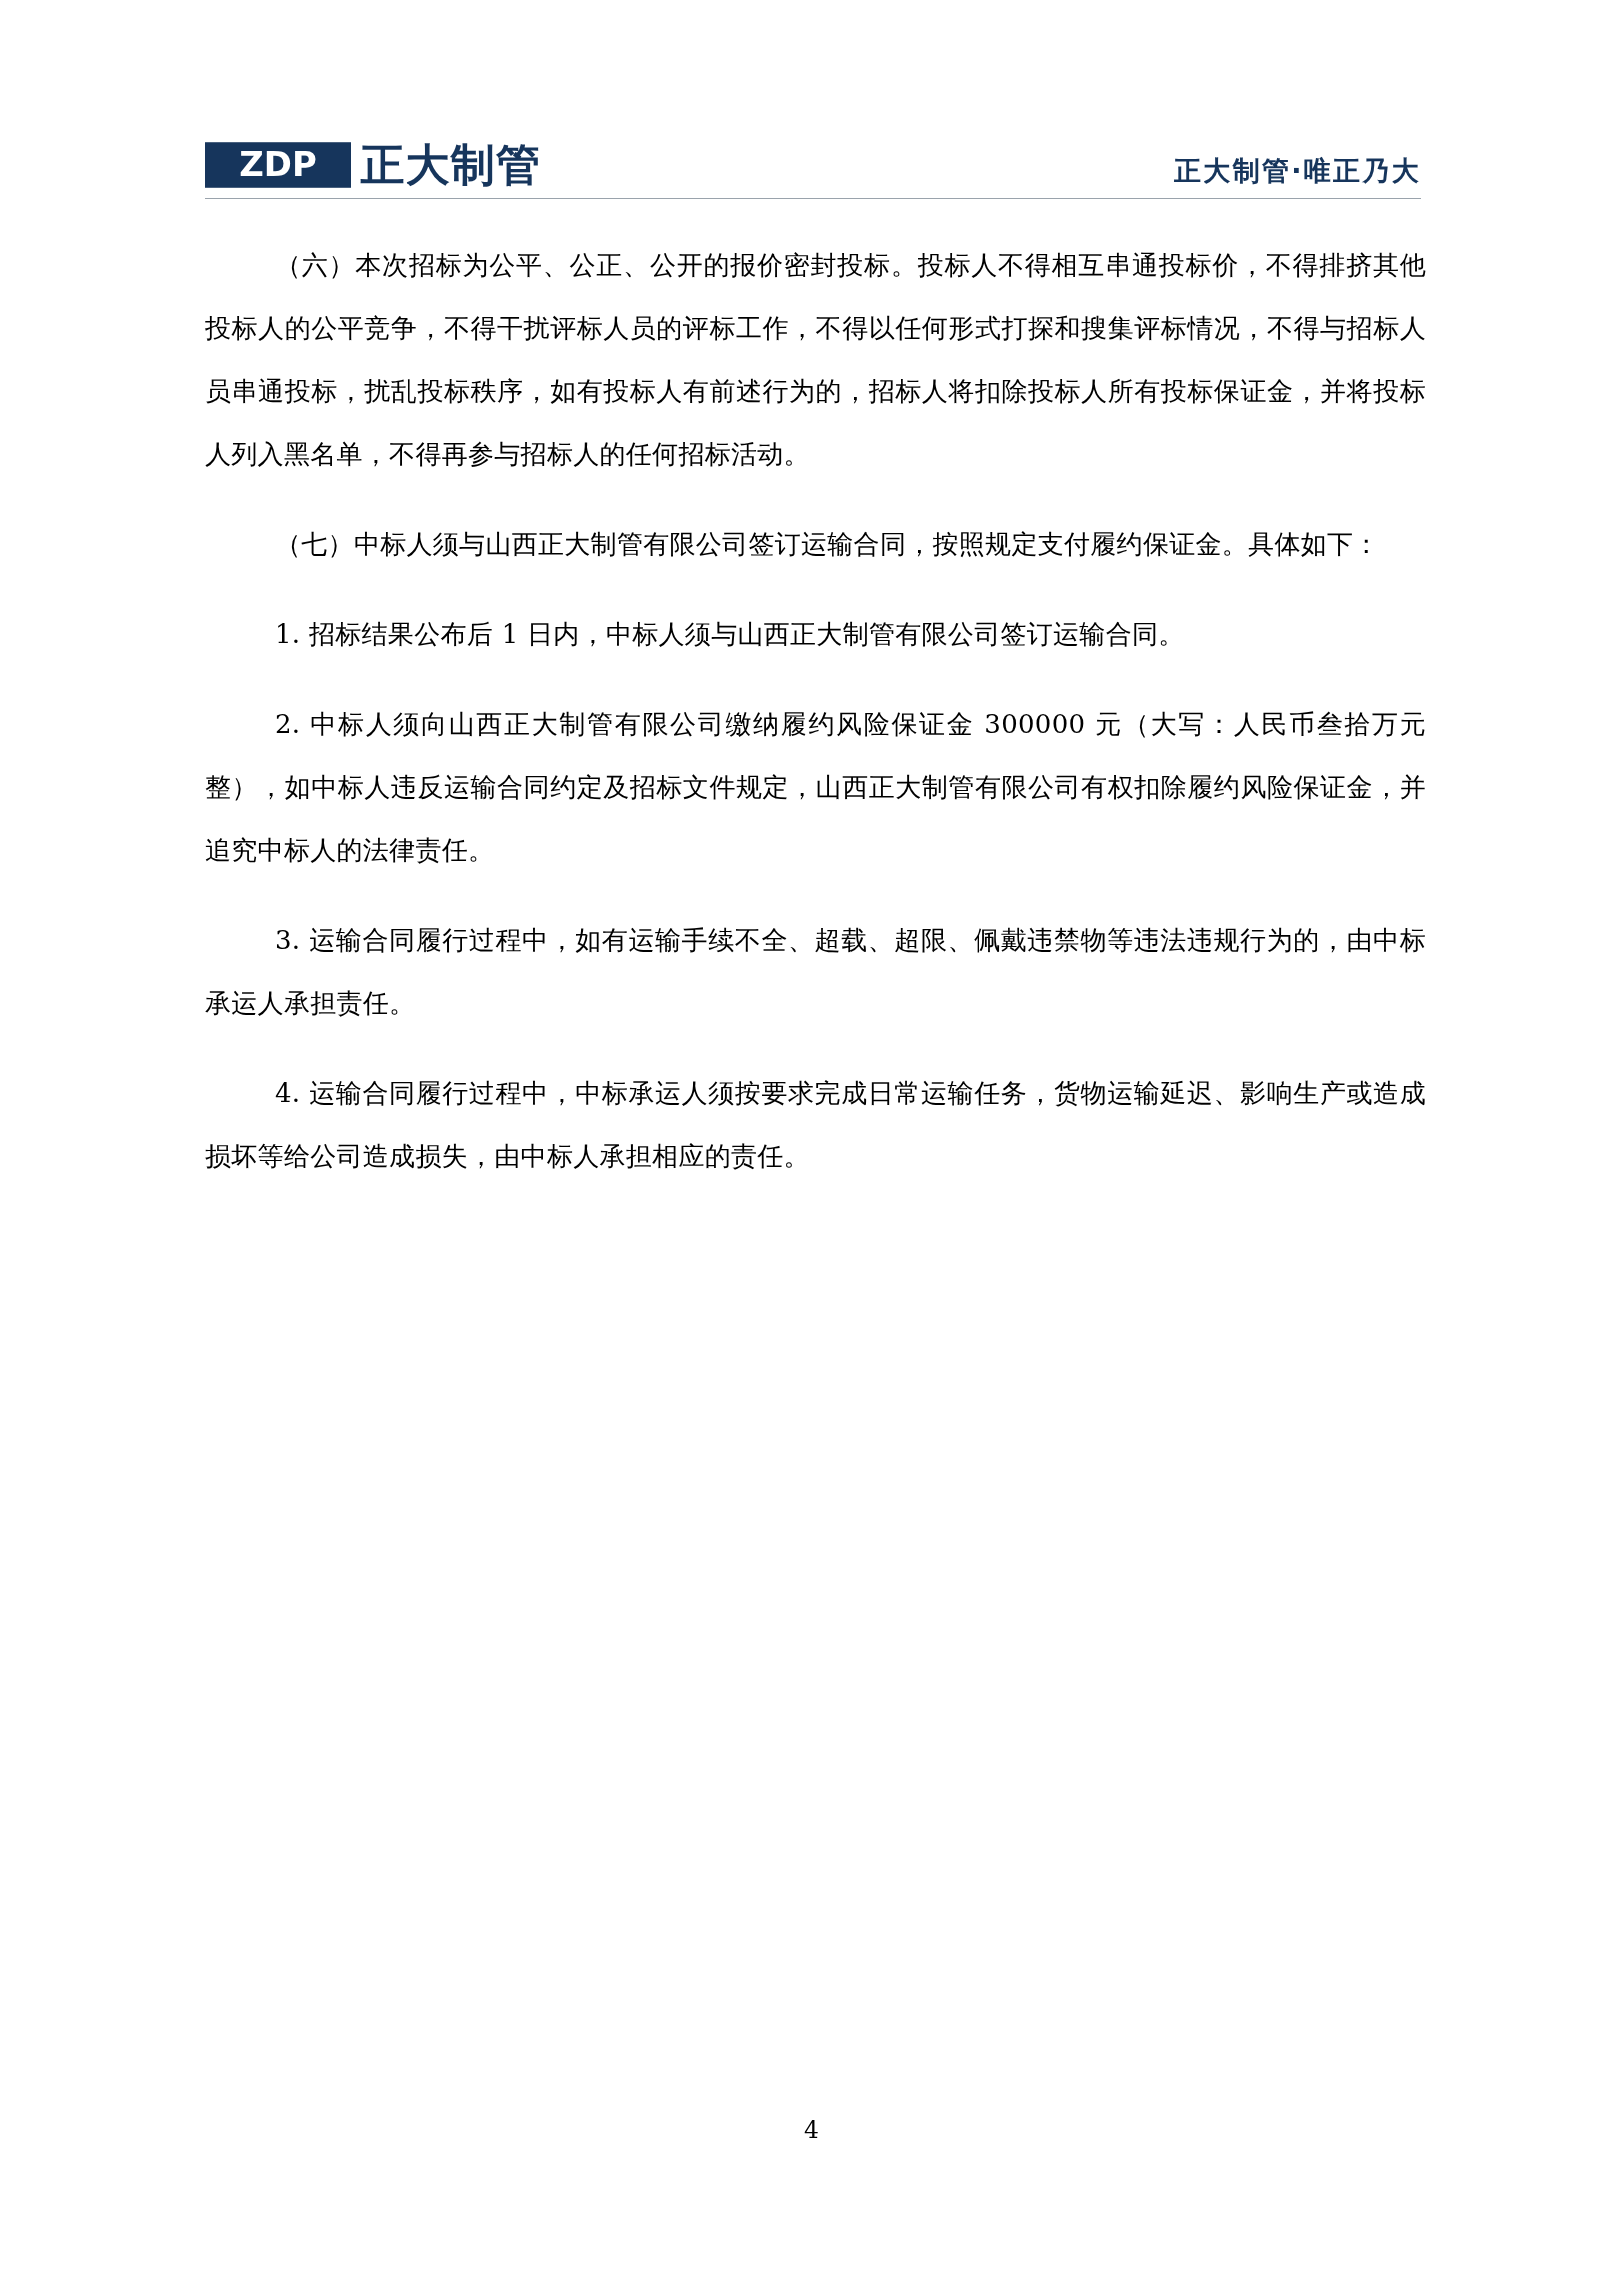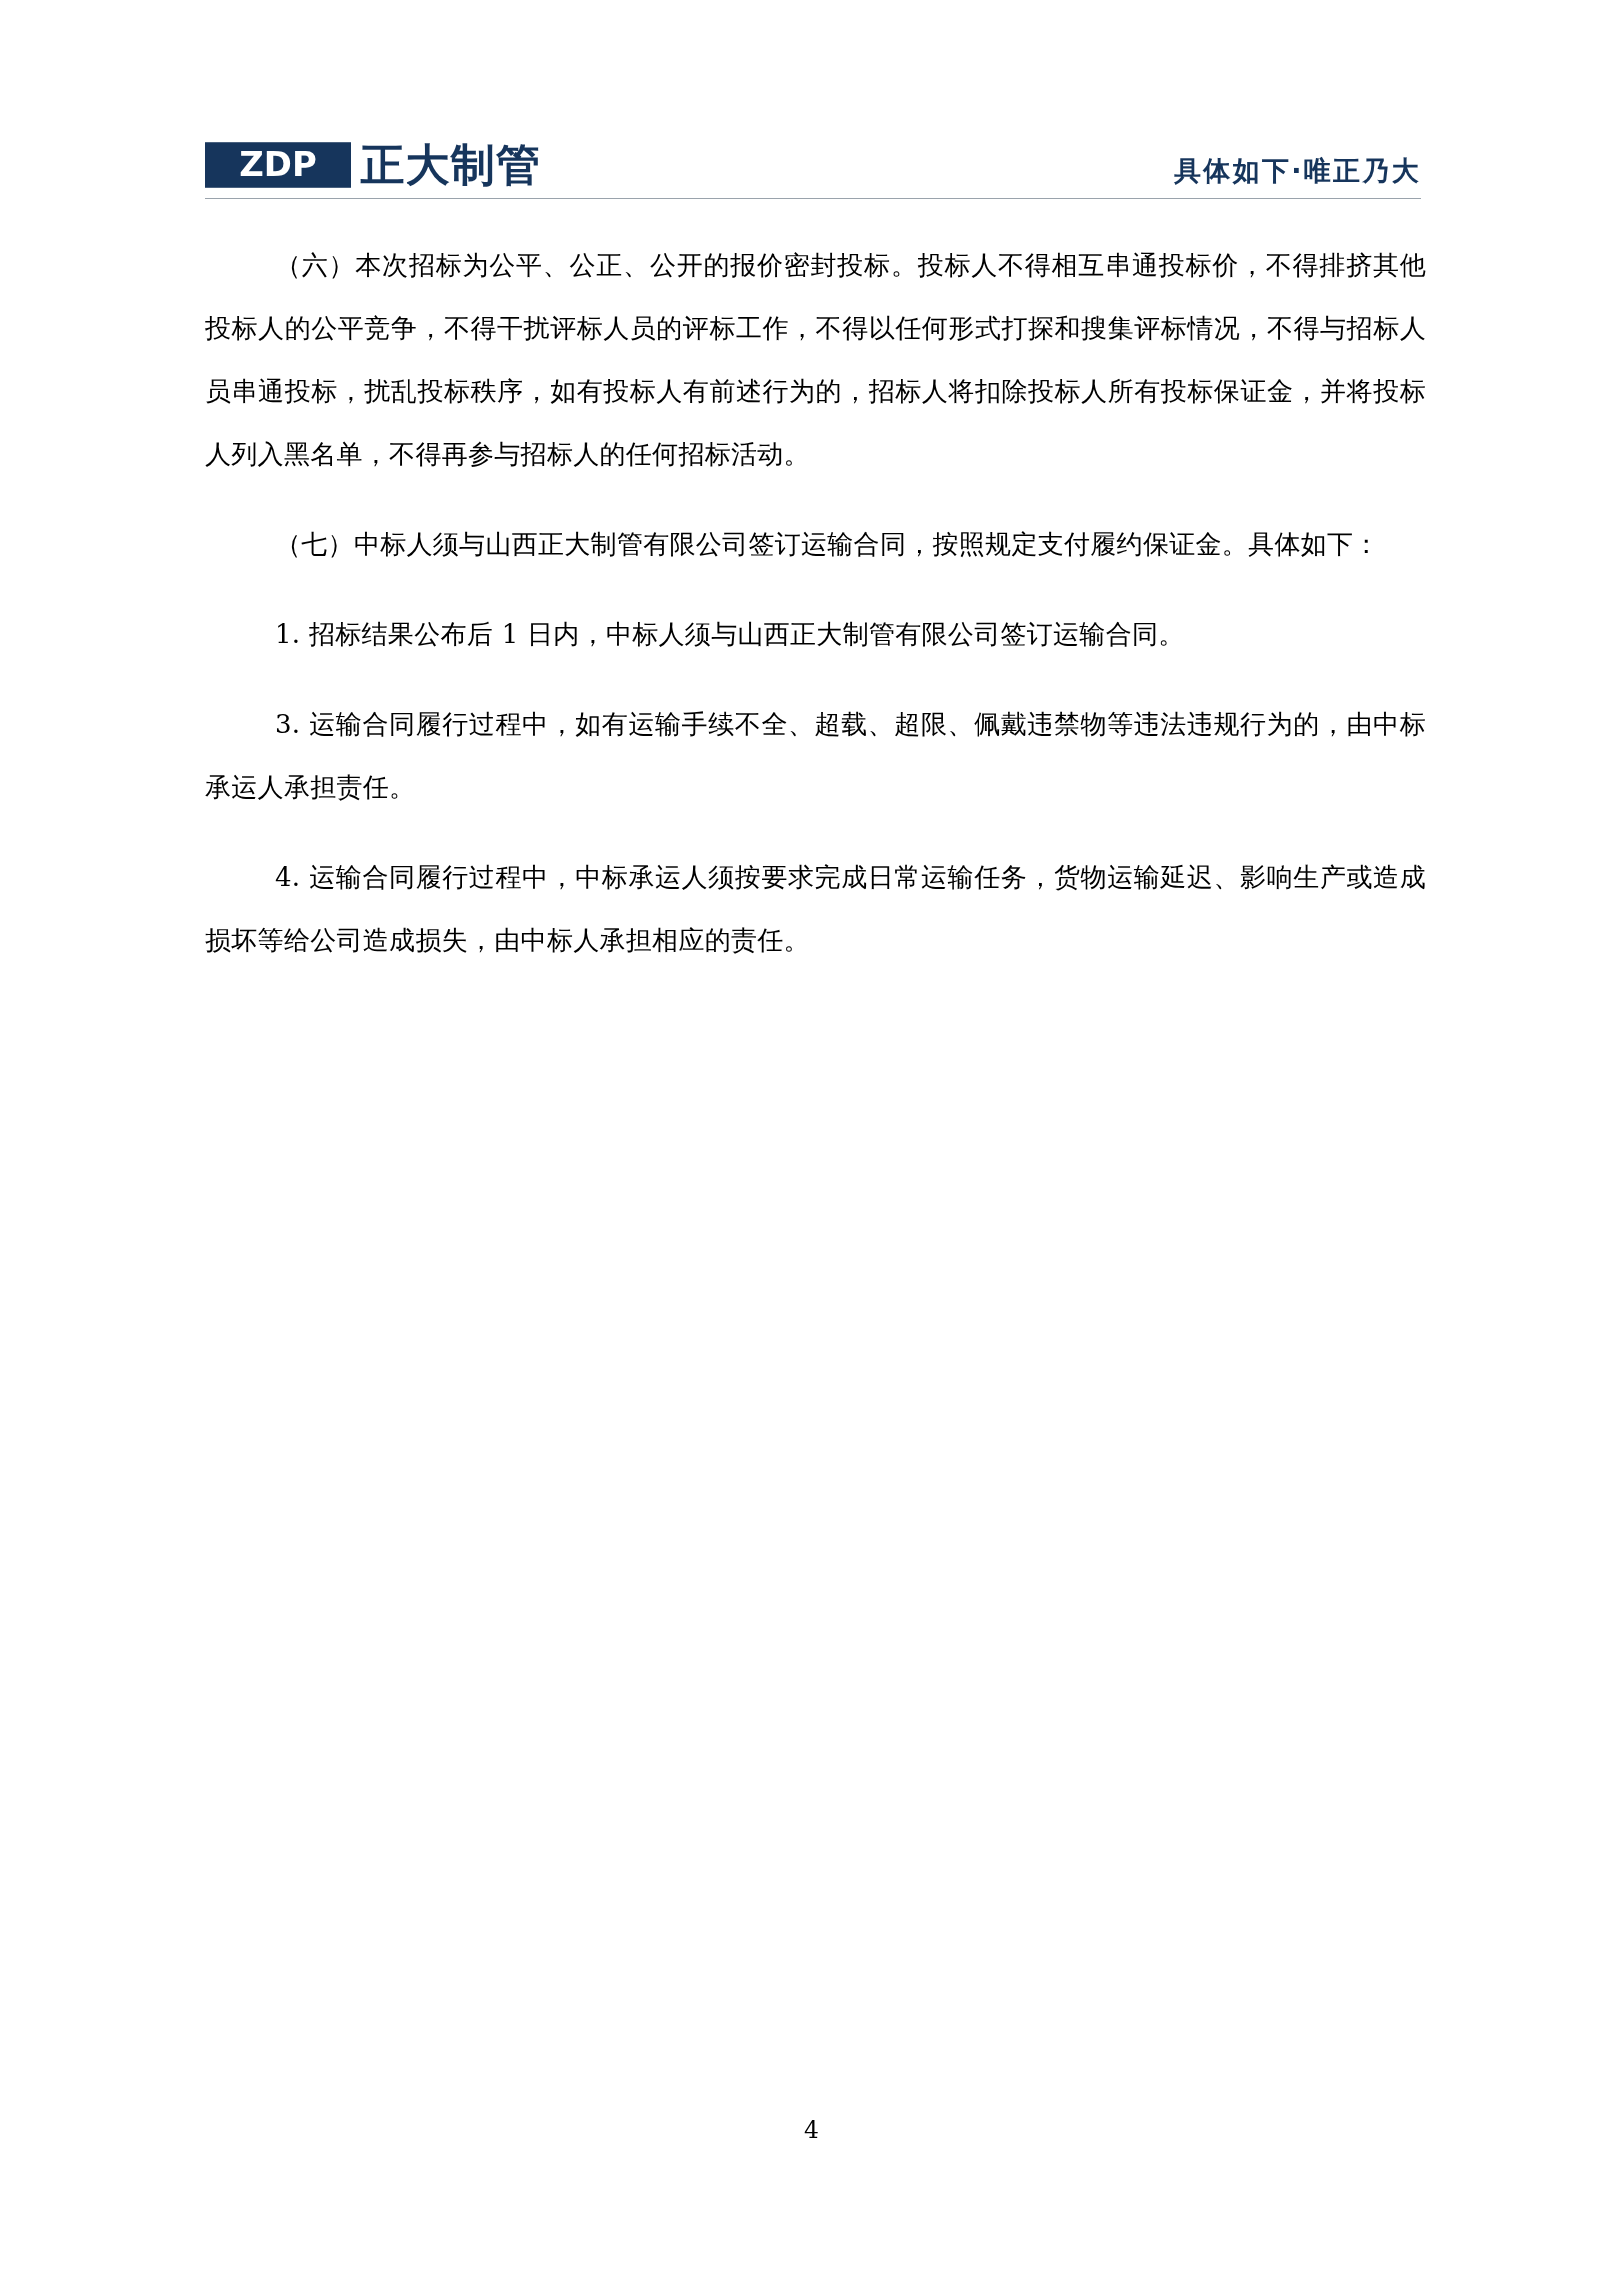--- a/index.html
+++ b/index.html
@@ -97,27 +97,28 @@
   <div class="header">
     <div class="logo-wrap">
       <span class="logo-mark">
         <svg width="146" height="46" viewBox="0 0 250 78" xmlns="http://www.w3.org/2000/svg">
           <rect x="0" y="0" width="250" height="78" fill="#16355c"></rect>
           <text x="125" y="58" font-family="DejaVu Sans, Liberation Sans, sans-serif" font-size="58" font-weight="bold" fill="#ffffff" text-anchor="middle">ZDP</text>
         </svg>
       </span>
       <span class="logo-text">正大制管</span>
     </div>
-    <div class="slogan">具体如下·唯正乃大</div>
+    <div class="slogan">正大制管·唯正乃大</div>
   </div>
 
   <div class="content">
     <p class="para indent2">（六）本次招标为公平、公正、公开的报价密封投标。投标人不得相互串通投标价，不得排挤其他投标人的公平竞争，不得干扰评标人员的评标工作，不得以任何形式打探和搜集评标情况，不得与招标人员串通投标，扰乱投标秩序，如有投标人有前述行为的，招标人将扣除投标人所有投标保证金，并将投标人列入黑名单，不得再参与招标人的任何招标活动。</p>
     <p class="para indent2">（七）中标人须与山西正大制管有限公司签订运输合同，按照规定支付履约保证金。具体如下：</p>
     <p class="para indent-num">1. 招标结果公布后 1 日内，中标人须与山西正大制管有限公司签订运输合同。</p>
+    <p class="para indent-num">2. 中标人须向山西正大制管有限公司缴纳履约风险保证金 300000 元（大写：人民币叁拾万元整），如中标人违反运输合同约定及招标文件规定，山西正大制管有限公司有权扣除履约风险保证金，并追究中标人的法律责任。</p>
     <p class="para indent-num">3. 运输合同履行过程中，如有运输手续不全、超载、超限、佩戴违禁物等违法违规行为的，由中标承运人承担责任。</p>
     <p class="para indent-num">4. 运输合同履行过程中，中标承运人须按要求完成日常运输任务，货物运输延迟、影响生产或造成损坏等给公司造成损失，由中标人承担相应的责任。</p>
   </div>
 
   <div class="footer-num">4</div>
 
 </div>
 
 
 </body></html>

